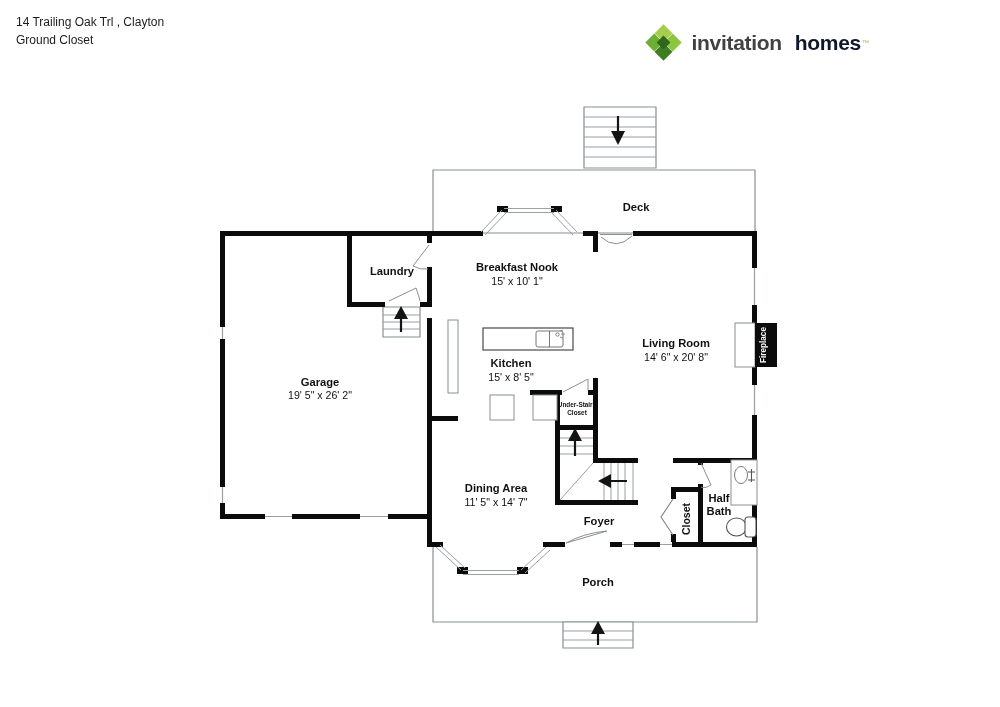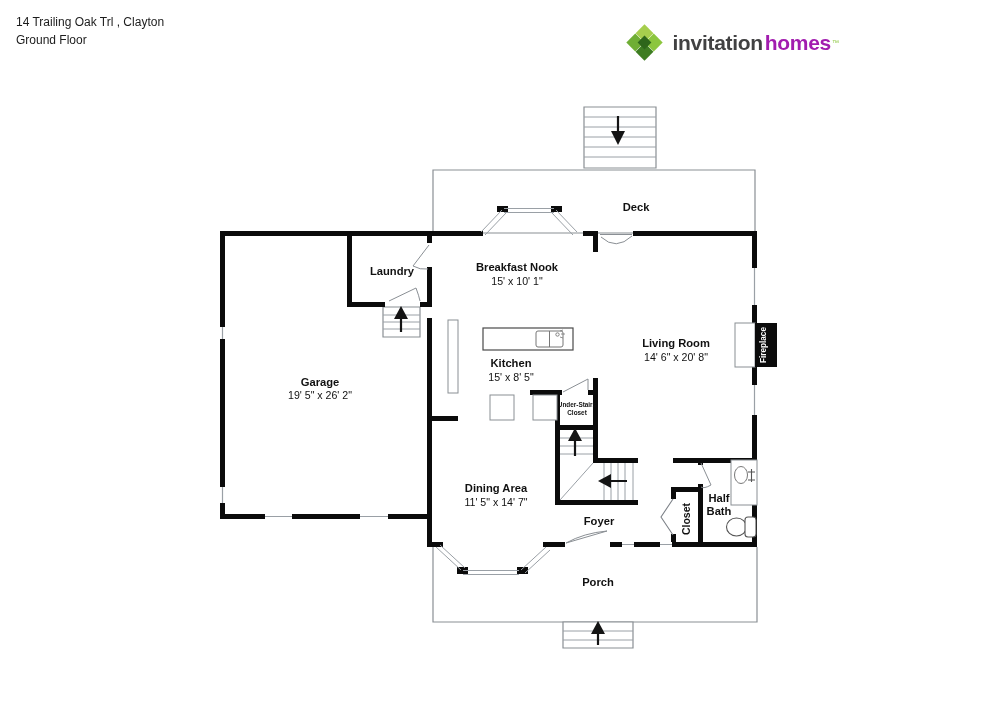--- a/index.html
+++ b/index.html
@@ -1,38 +1,38 @@
 <!DOCTYPE html>
 <html><head>
 <meta charset="utf-8">
 <style>
   html,body{margin:0;padding:0;background:#fff;}
   .page{position:relative;width:887px;height:707px;background:#fff;overflow:hidden;
         font-family:"Liberation Sans",sans-serif;}
   .header{position:absolute;top:13px;left:16px;font-size:12px;color:#1c1c1c;line-height:18px;}
-  .logo{position:absolute;top:24px;right:48px;display:flex;align-items:center;}
+  .logo{position:absolute;top:24px;right:18px;display:flex;align-items:center;}
   .logo .word{font-size:21px;font-weight:bold;letter-spacing:-0.3px;}
   .logo .w-dark{color:#414142;margin-left:9px;}
-  .logo .w-green{color:#a21caf;margin-left:2px;}
+  .logo .w-green{color:#0f172a;margin-left:13px;}
   .logo .tm{font-size:7px;color:#8cc63e;vertical-align:super;margin-left:1px;}
   .plan{position:absolute;left:0;top:0;}
   .disclaimer{position:absolute;left:30px;top:668px;font-size:8px;color:#a7aeb9;line-height:13.5px;}
   svg text{font-family:"Liberation Sans",sans-serif;fill:#111;}
   .rm{font-size:11.2px;font-weight:bold;}
   .dim{font-size:10.6px;}
   .tiny{font-size:6.4px;font-weight:bold;}
 </style>
 </head>
 <body>
 
 <div class="page">
 
   <div class="header">
     <div>14 Trailing Oak Trl , Clayton</div>
-    <div>Ground Floor</div>
+    <div>Ground Closet</div>
   </div>
 
   <div class="logo">
     <svg width="37" height="37" viewBox="0 0 38 38">
       <rect x="12.5" y="3" width="13" height="13" transform="rotate(45 19 9.5)" fill="#a6ce4d"></rect>
       <rect x="3" y="12.5" width="13" height="13" transform="rotate(45 9.5 19)" fill="#6fae35"></rect>
       <rect x="22" y="12.5" width="13" height="13" transform="rotate(45 28.5 19)" fill="#8cc63e"></rect>
       <rect x="12.5" y="22" width="13" height="13" transform="rotate(45 19 28.5)" fill="#3e7d22"></rect>
       <rect x="14" y="14" width="10" height="10" transform="rotate(45 19 19)" fill="#2e661b"></rect>
     </svg>

